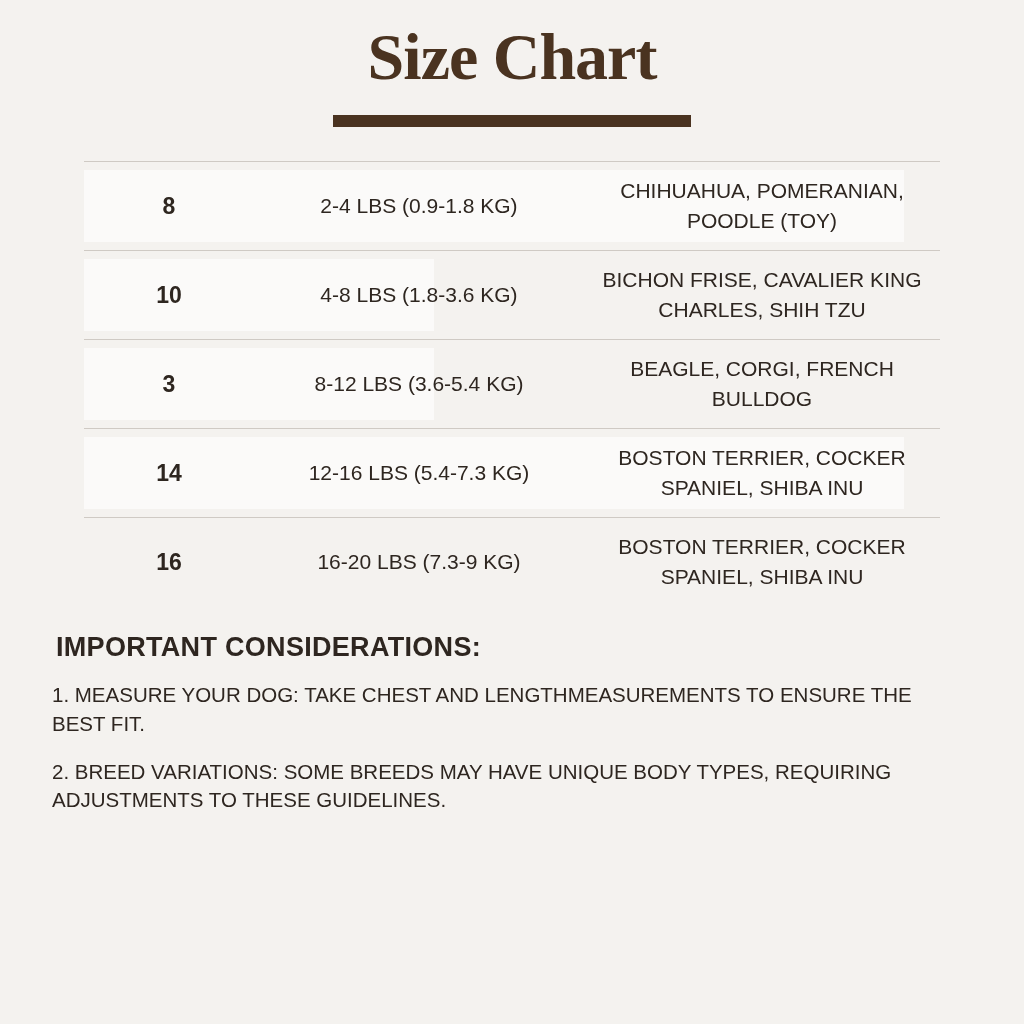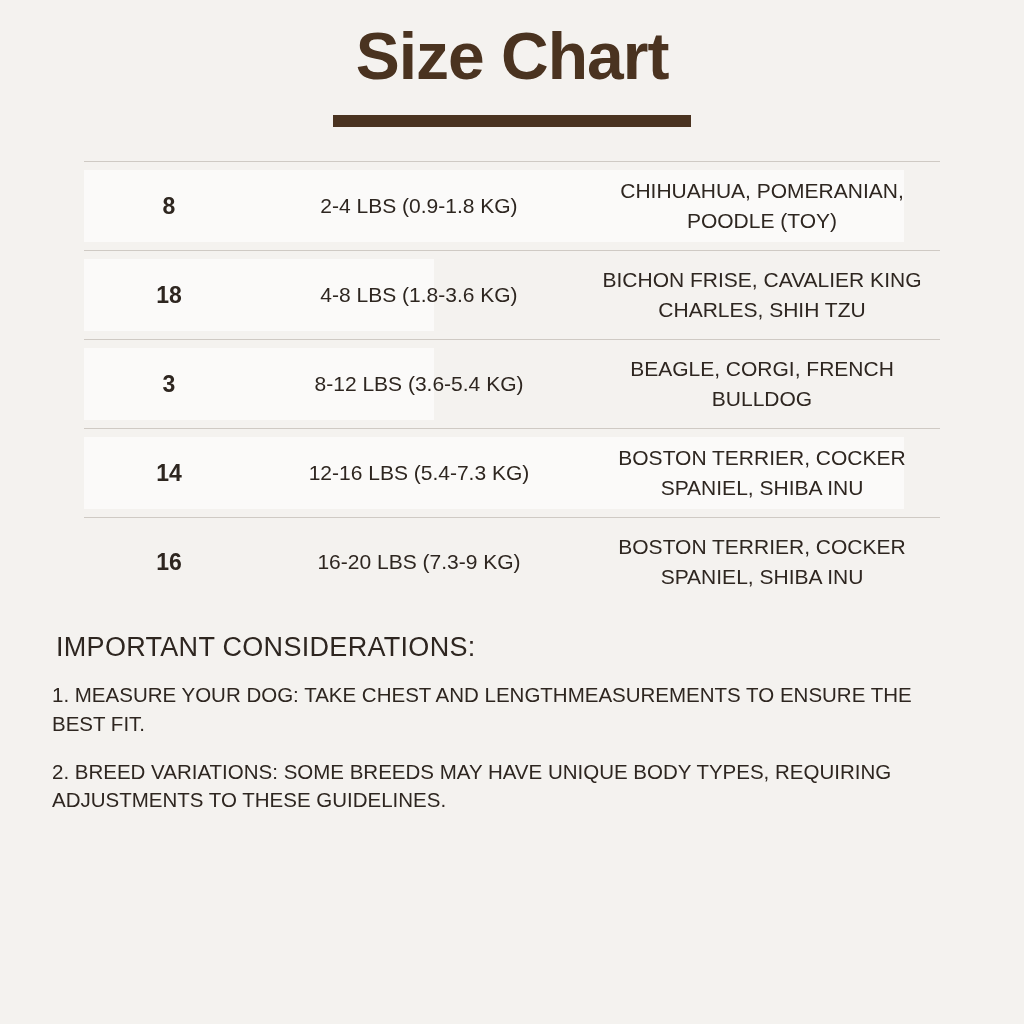--- a/index.html
+++ b/index.html
@@ -21,21 +21,21 @@
     box-sizing: border-box;
     background: #f4f2ef;
   }
 
   
   .title-wrap {
     text-align: center;
     padding-top: 22px;
   }
   .title {
-    font-family: Liberation Sans, sans-serif;
+    font-family: Liberation Serif, serif;
     font-weight: bold;
     font-size: 66px;
     letter-spacing: -1px;
     color: #4a3320;
     line-height: 1.05;
     margin: 0;
     text-align: center;
   }
   .title-rule {
     width: 358px;
@@ -99,21 +99,21 @@
   }
   .band.a { left: 0; width: 820px; }
   .band.b { left: 0; width: 350px; }
   .trow .cell { position: relative; z-index: 1; }
 
   
   .notes {
     margin: 26px 52px 0 52px;
   }
   .notes-title {
-    font-weight: normal;
+    font-weight: bold;
     font-size: 27px;
     letter-spacing: 0.3px;
     color: #2e2620;
     margin: 0 0 18px 4px;
   }
   .note {
     font-size: 20.5px;
     line-height: 1.38;
     color: #2e2620;
     margin: 0 0 20px 0;
@@ -139,21 +139,21 @@
       <div class="band a"></div>
       <div class="cell size col-size">8</div>
       <div class="cell col-weight">2-4 LBS (0.9-1.8 KG)</div>
       <div class="cell col-breed">CHIHUAHUA, POMERANIAN, POODLE (TOY)</div>
     </div>
 
     <div class="rule"></div>
 
     <div class="trow">
       <div class="band b"></div>
-      <div class="cell size col-size">18</div>
+      <div class="cell size col-size">10</div>
       <div class="cell col-weight">4-8 LBS (1.8-3.6 KG)</div>
       <div class="cell col-breed">BICHON FRISE, CAVALIER KING CHARLES, SHIH TZU</div>
     </div>
 
     <div class="rule"></div>
 
     <div class="trow">
       <div class="band b"></div>
       <div class="cell size col-size">3</div>
       <div class="cell col-weight">8-12 LBS (3.6-5.4 KG)</div>

